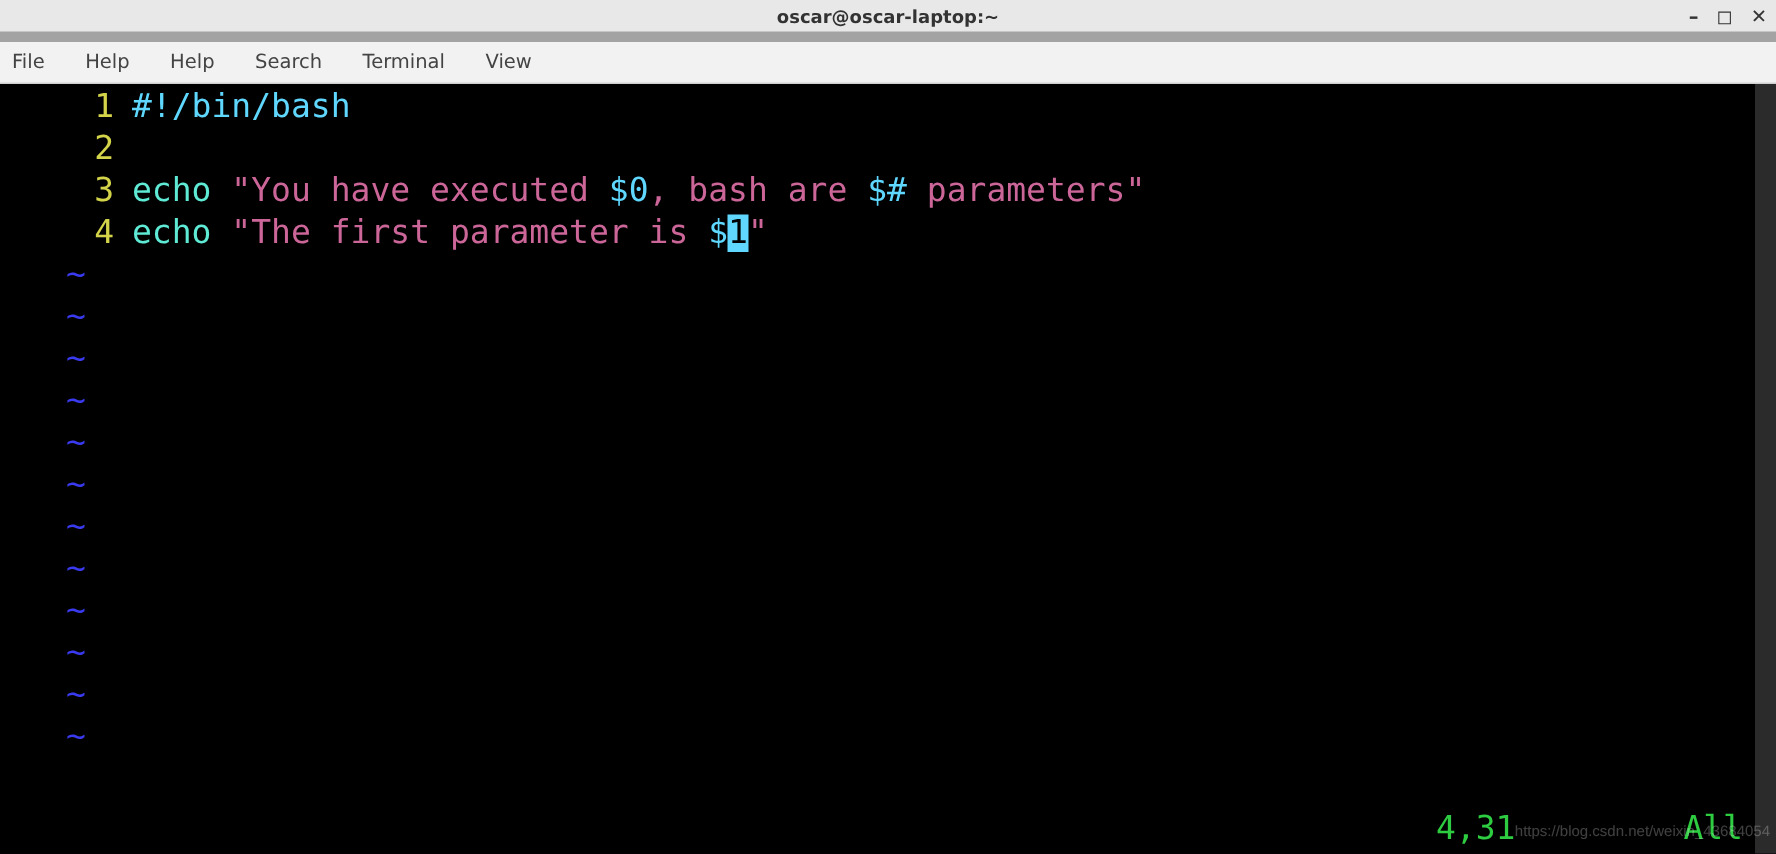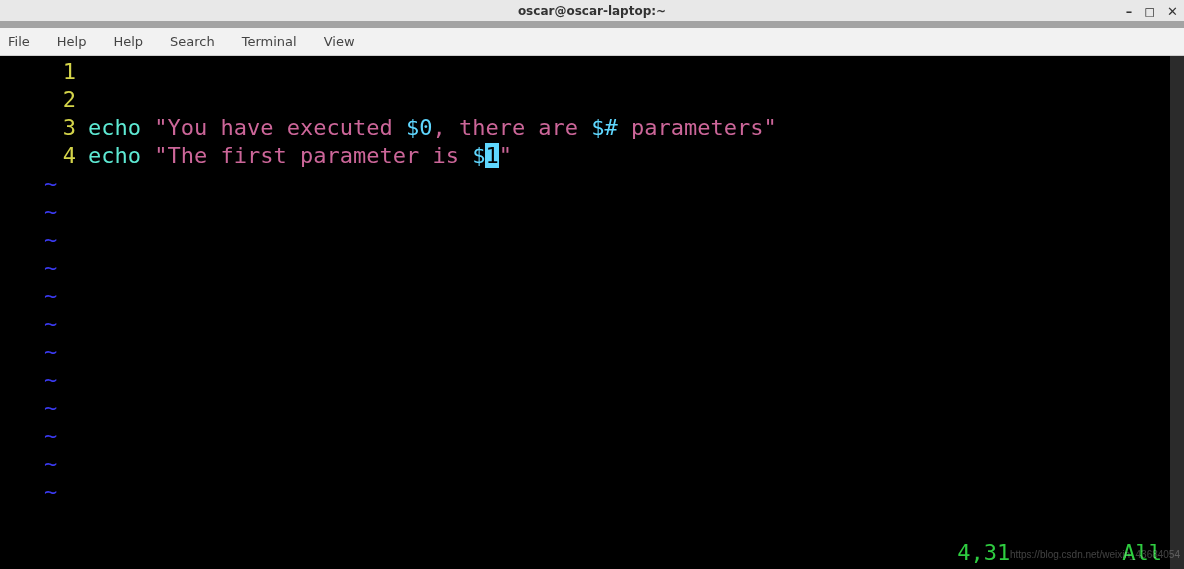--- a/index.html
+++ b/index.html
@@ -126,30 +126,31 @@
   <span class="menu-item">Search</span>
   <span class="menu-item">Terminal</span>
   <span class="menu-item">View</span>
 </div>
 
 <div class="editor">
   <div class="lines">
 
     <div class="line">
       <span class="gutter">1</span>
+      <span class="code"><span class="shebang">#!/bin/bash</span></span>
     </div>
 
     <div class="line">
       <span class="gutter">2</span>
       <span class="code"></span>
     </div>
 
     <div class="line">
       <span class="gutter">3</span>
-      <span class="code"><span class="cmd">echo </span><span class="str">"You have executed </span><span class="var">$0</span><span class="str">, there are </span><span class="var">$#</span><span class="str"> parameters"</span></span>
+      <span class="code"><span class="cmd">echo </span><span class="str">"You have executed </span><span class="var">$0</span><span class="str">, bash are </span><span class="var">$#</span><span class="str"> parameters"</span></span>
     </div>
 
     <div class="line">
       <span class="gutter">4</span>
       <span class="code"><span class="cmd">echo </span><span class="str">"The first parameter is </span><span class="var">$</span><span class="cursorcell">1</span><span class="str">"</span></span>
     </div>
 
     <div class="line"><span class="tilde">~</span></div>
     <div class="line"><span class="tilde">~</span></div>
     <div class="line"><span class="tilde">~</span></div>

